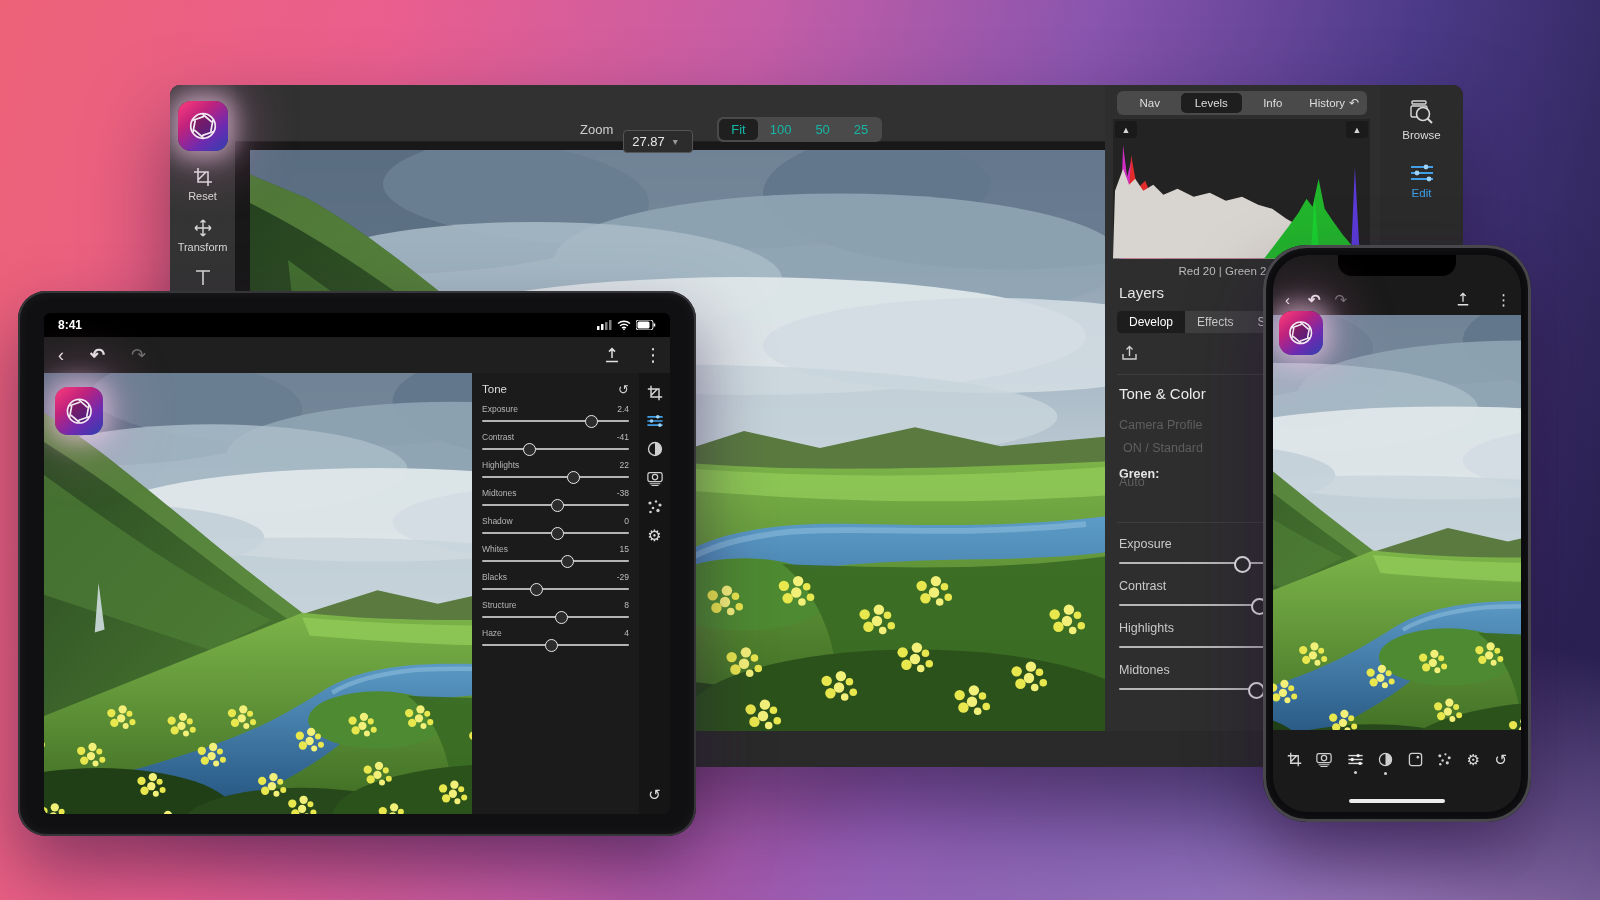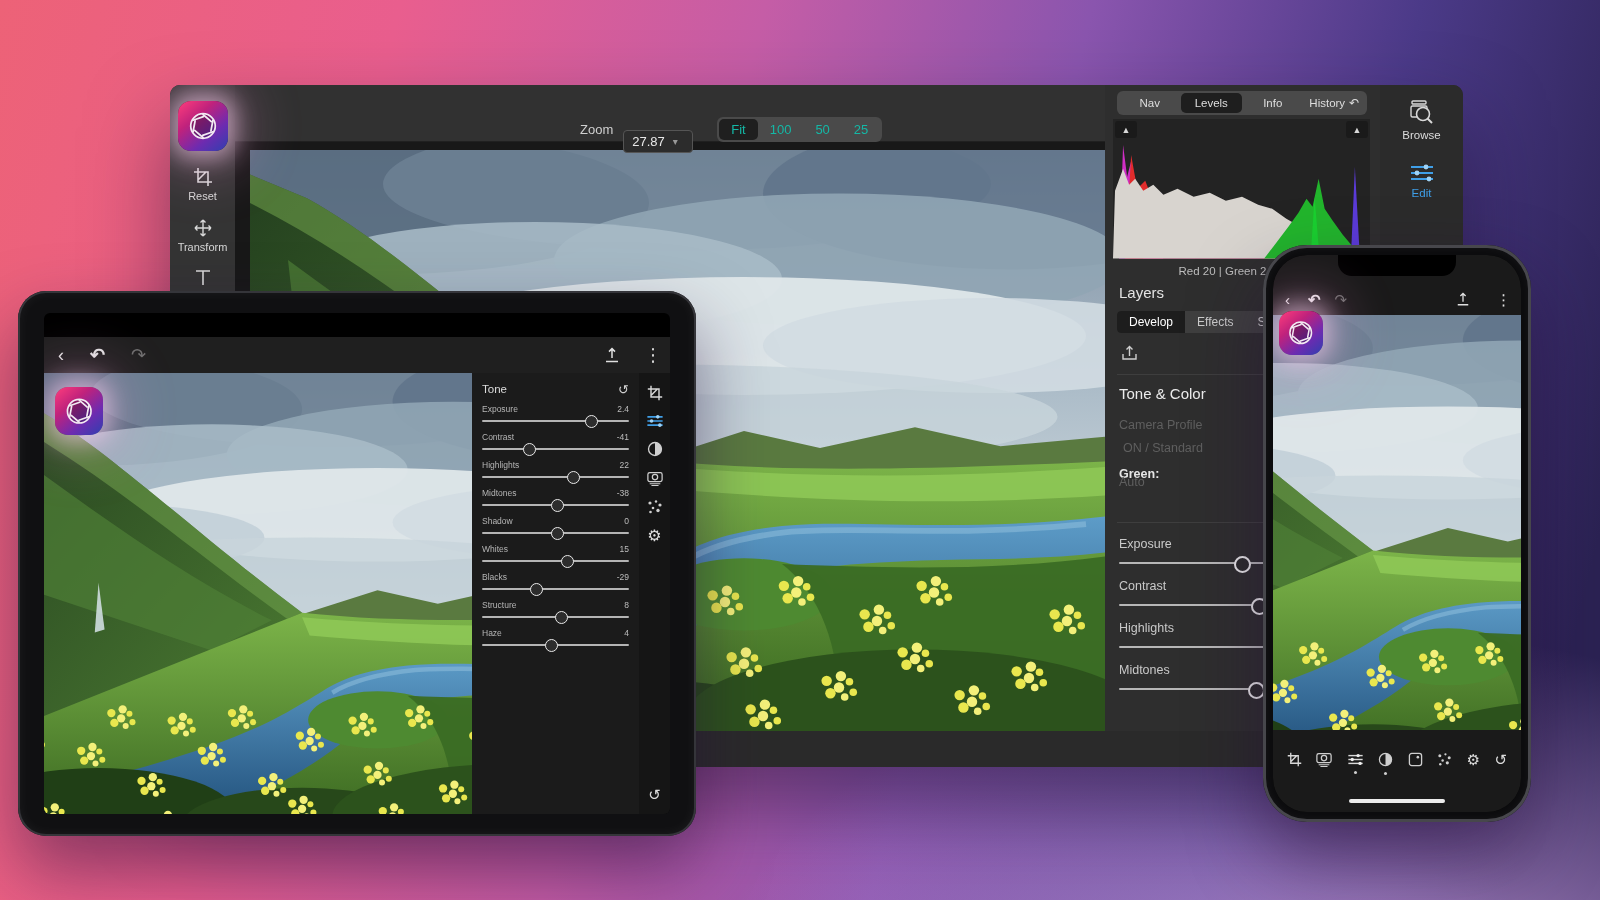--- a/index.html
+++ b/index.html
@@ -486,20 +486,42 @@
             </g>
           </svg>
         <span>Edit</span>
       </div>
     </div>
 
   </div>
 
   <div class="tablet">
     <div class="t-screen">
+      <div class="t-status">
+        <span class="t-time">8:41</span>
+        <span class="t-statusicons">
+          <svg class="icsvg" width="15" height="10" viewBox="0 0 15 10">
+              <g fill="#fff">
+                <rect x="0" y="6" width="2.5" height="4" rx=".5"></rect>
+                <rect x="4" y="4" width="2.5" height="6" rx=".5"></rect>
+                <rect x="8" y="2" width="2.5" height="8" rx=".5" opacity=".5"></rect>
+                <rect x="12" y="0" width="2.5" height="10" rx=".5" opacity=".5"></rect>
+              </g>
+            </svg>
+          <svg class="icsvg" width="14" height="10" viewBox="0 0 14 10">
+              <path d="M1 3.5 C4.5 .5 9.5 .5 13 3.5 M3 5.8 C5.5 3.8 8.5 3.8 11 5.8 M5 8 C6.2 7 7.8 7 9 8" stroke="#fff" stroke-width="1.4" fill="none"></path>
+              <circle cx="7" cy="9.2" r=".9" fill="#fff"></circle>
+            </svg>
+          <svg class="icsvg" width="20" height="10" viewBox="0 0 20 10">
+              <rect x="0" y="0" width="17" height="10" rx="2.5" fill="none" stroke="#fff" stroke-width="1"></rect>
+              <rect x="1.5" y="1.5" width="12" height="7" rx="1.5" fill="#fff"></rect>
+              <path d="M18.5 3.5 v3" stroke="#fff" stroke-width="1.5"></path>
+            </svg>
+        </span>
+      </div>
       <div class="t-nav">
         <span class="nav-ic" style="margin-left:14px;">‹</span>
         <span class="nav-ic" style="font-weight:bold;">↶</span>
         <span class="nav-ic dim">↷</span>
         <span style="flex:1;"></span>
         <svg class="icsvg" width="16" height="17" viewBox="0 0 16 17" style="margin-right:24px;">
             <path d="M8 11 V2 M5 4.6 L8 1.6 L11 4.6 M2 14.5 H14" stroke="#e0e0e0" stroke-width="1.5" fill="none"></path>
           </svg>
         <span class="nav-ic" style="margin:0 8px 0 0;">⋮</span>
       </div>

